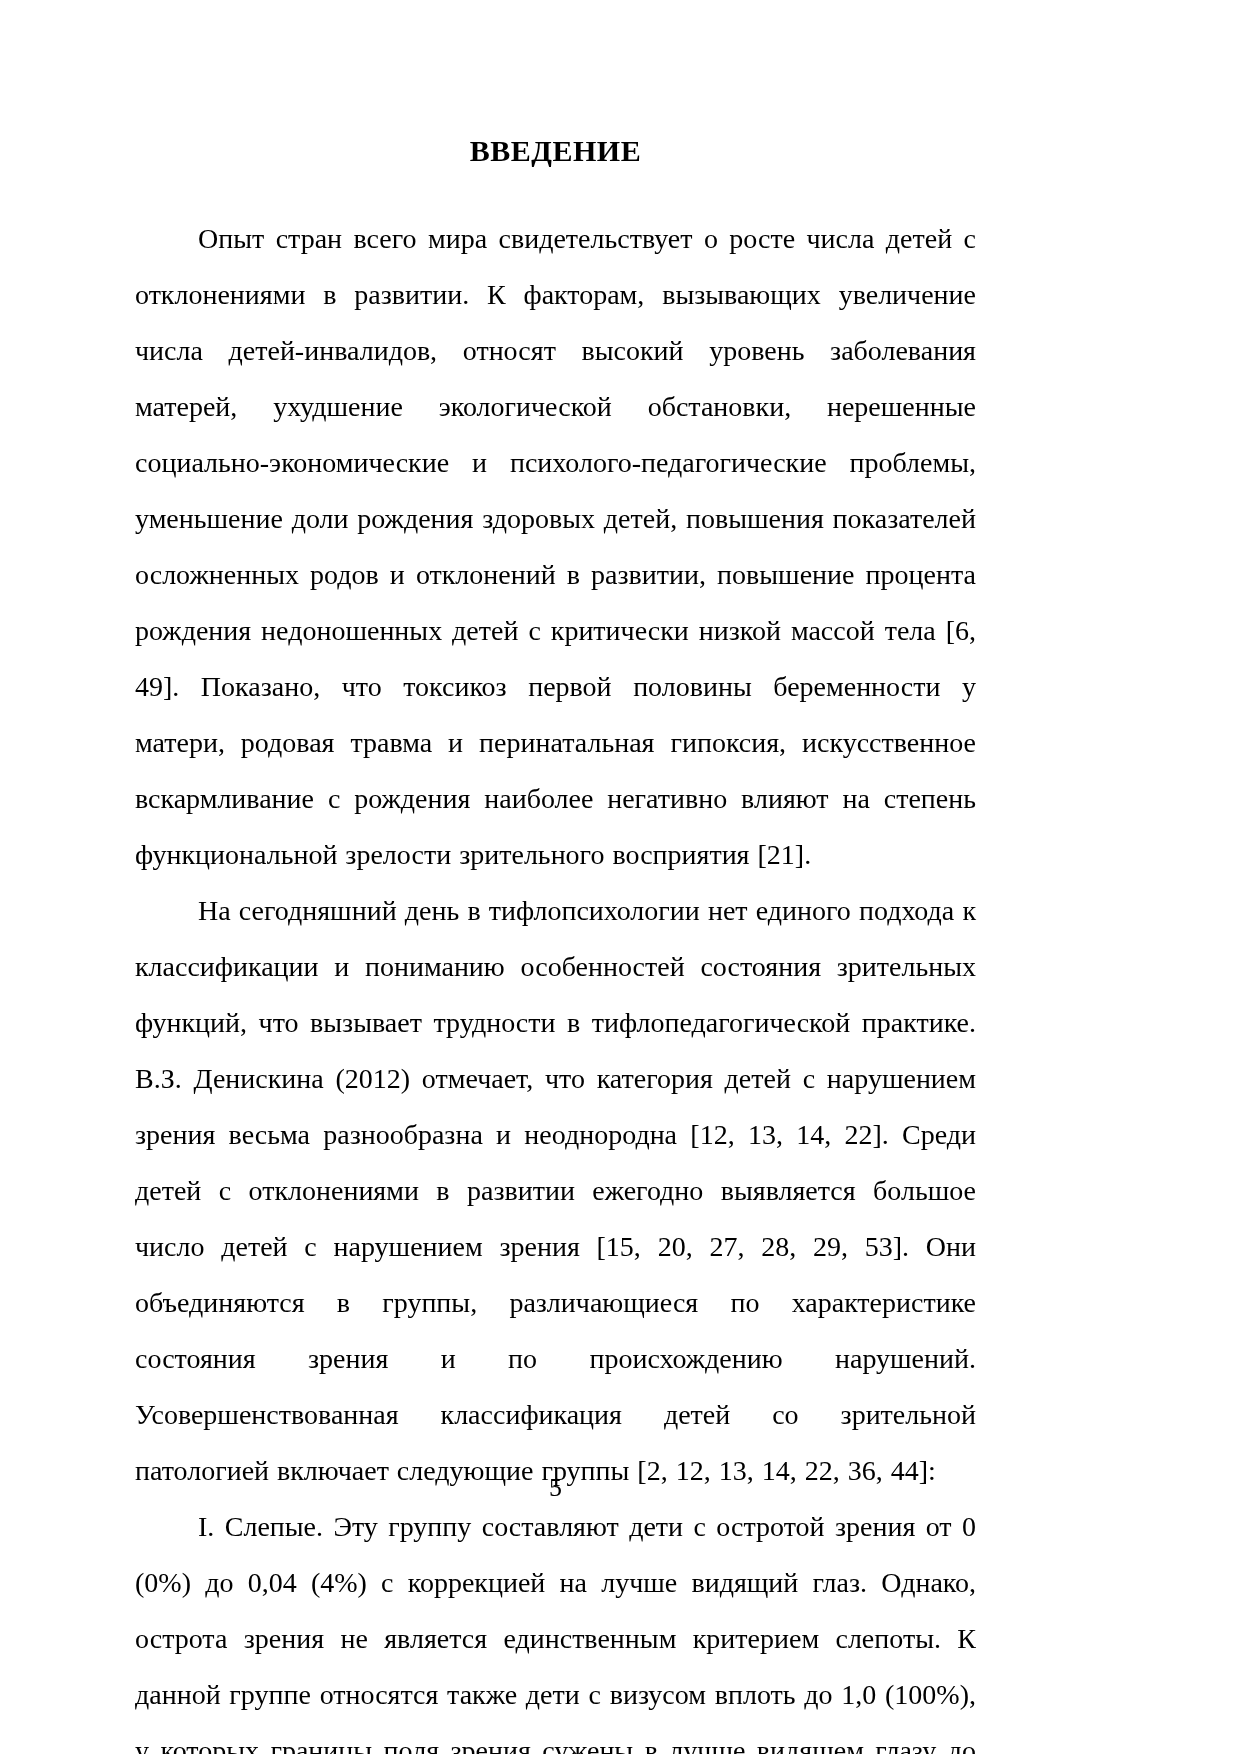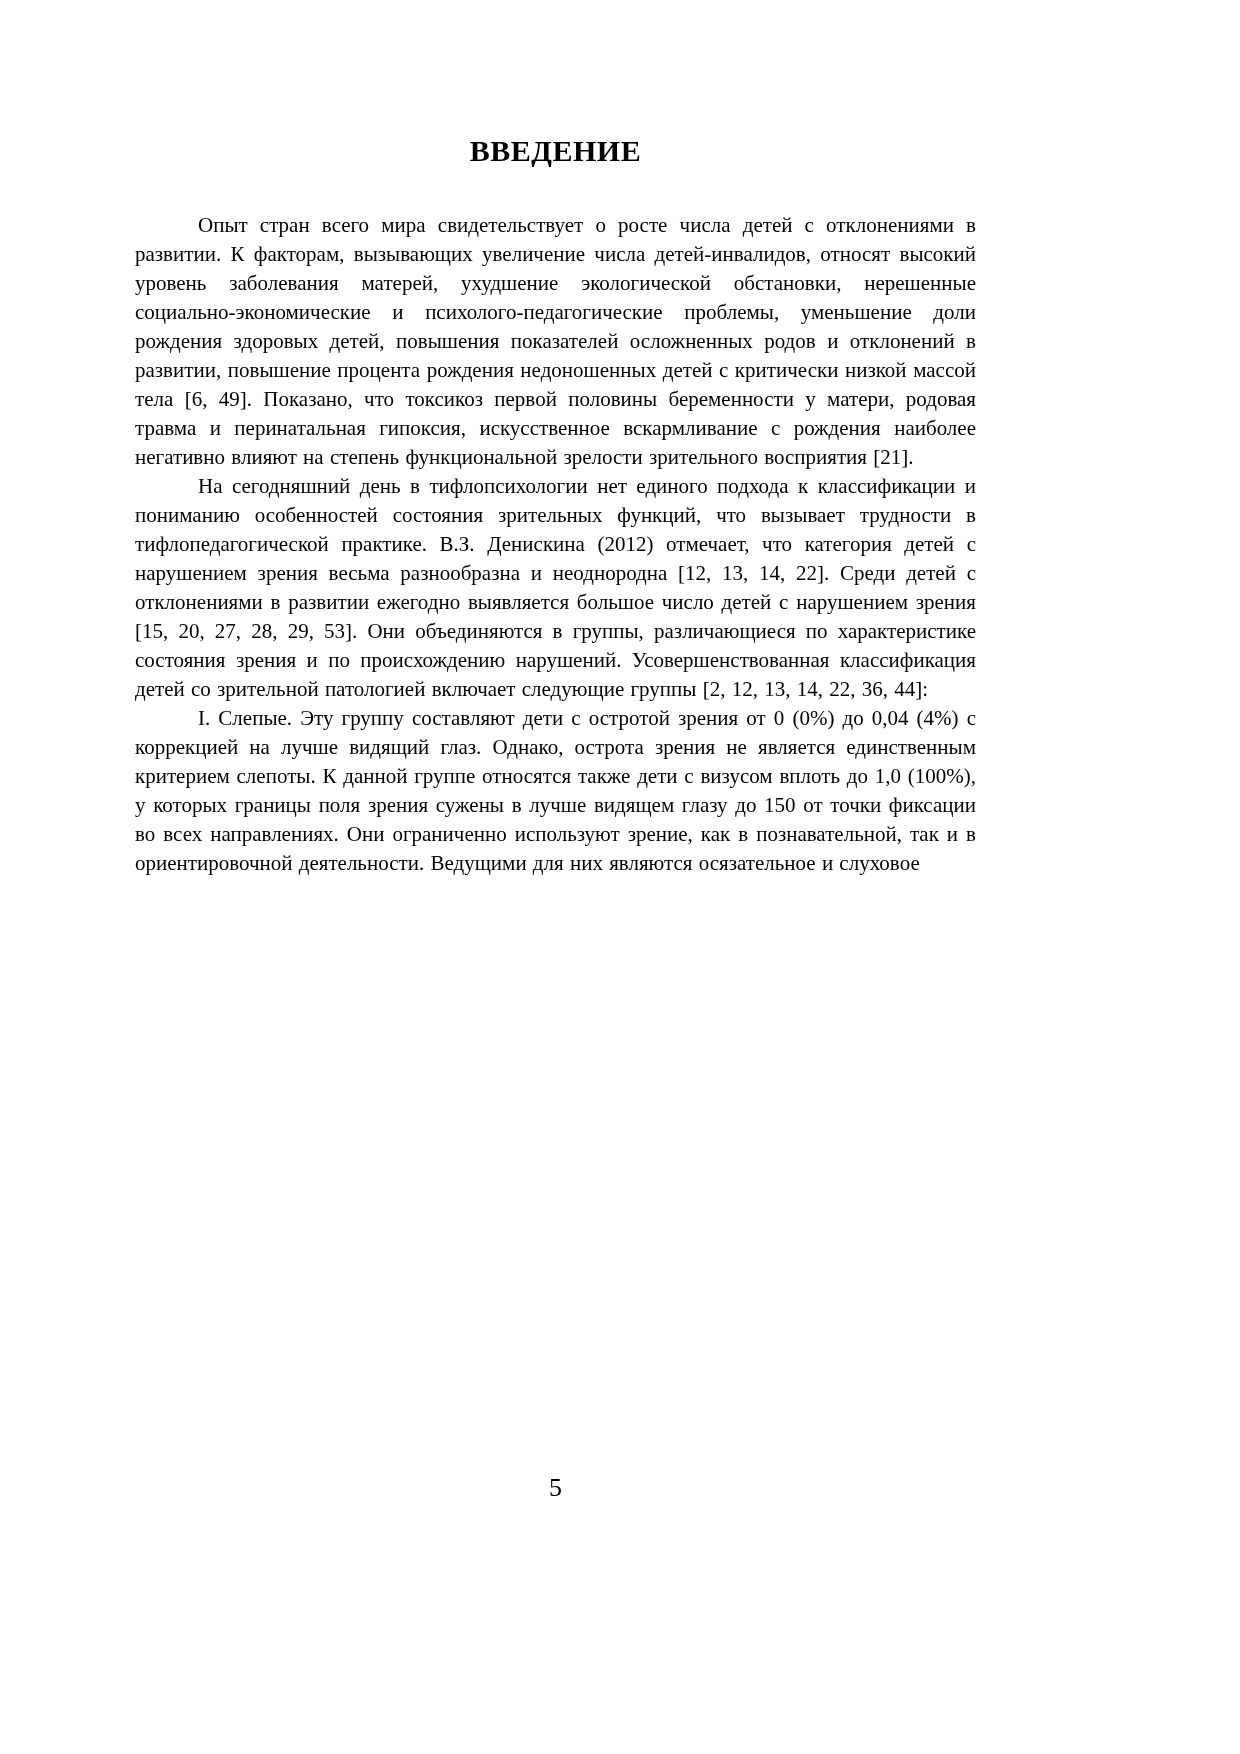--- a/index.html
+++ b/index.html
@@ -29,22 +29,22 @@
   }
   .doc-title {
     font-size: 30px;
     line-height: 40px;
     font-weight: bold;
     text-align: center;
     letter-spacing: 0.5px;
     margin-bottom: 40px;
   }
   .para {
-    font-size: 21px;
-    line-height: 29px;
+    font-size: 28px;
+    line-height: 56px;
     text-align: justify;
     text-align-last: left;
     text-indent: 63px;
     word-spacing: 1px;
   }
   .page-number {
     position: absolute;
     left: 135px;
     top: 1472px;
     width: 841px;

